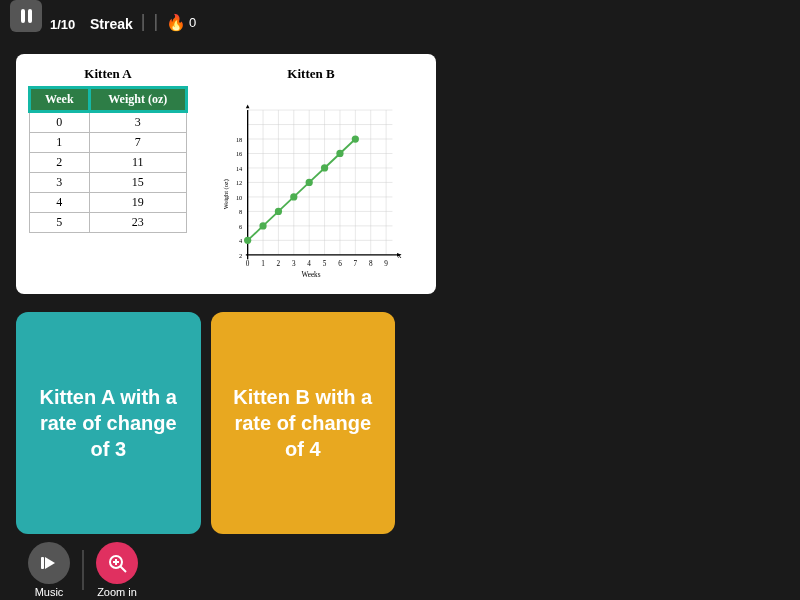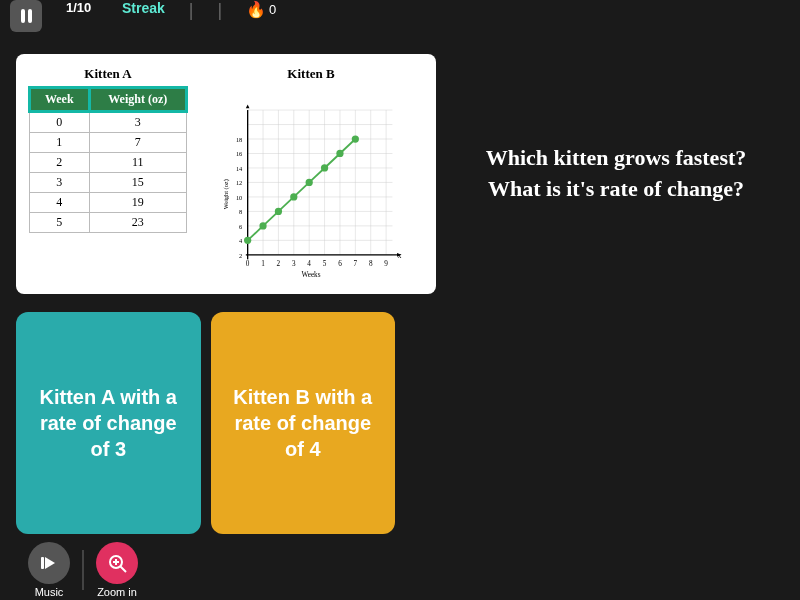--- a/index.html
+++ b/index.html
@@ -8,25 +8,25 @@
       height: 600px;
       background: #1a1a1a;
       font-family: 'Arial', sans-serif;
       overflow: hidden;
       position: relative;
     }
 
     
     #topbar {
       display: flex;
-      align-items: flex-start;
+      align-items: flex-end;
       height: 44px;
       background: #1a1a1a;
-      padding: 0 10px;
-      gap: 24px;
+      padding: 12px 10px;
+      gap: 8px;
     }
     #pause-btn {
       width: 32px; height: 32px;
       background: #555;
       border-radius: 6px;
       display: flex; align-items: center; justify-content: center;
       cursor: pointer;
     }
     #pause-btn span {
       display: flex; gap: 3px;
@@ -37,21 +37,21 @@
       background: white;
       border-radius: 2px;
     }
     #progress-text {
       color: white;
       font-size: 13px;
       font-weight: bold;
       min-width: 32px;
     }
     #streak-label {
-      color: #5eead4;
+      color: #ffffff;
       font-size: 14px;
       font-weight: bold;
     }
     #divider1, #divider2 {
       color: #666;
       font-size: 18px;
     }
     #fire-score {
       color: white;
       font-size: 13px;
@@ -346,23 +346,20 @@
         <circle cx="64" cy="122" r="4" fill="#4caf50"></circle>
         <circle cx="81" cy="106" r="4" fill="#4caf50"></circle>
         <circle cx="98" cy="90" r="4" fill="#4caf50"></circle>
         <circle cx="115" cy="74" r="4" fill="#4caf50"></circle>
         <circle cx="132" cy="58" r="4" fill="#4caf50"></circle>
         <circle cx="149" cy="42" r="4" fill="#4caf50"></circle>
       </svg>
     </div>
   </div>
 
-  <div id="question-panel">
-    <div id="question-text">Which kitten grows fastest?<br>What is it's rate of change?</div>
-  </div>
 </div>
 
 <div id="answers-area">
   <div class="answer-btn teal">
     <span>Kitten A with a rate of change of 3</span>
   </div>
   <div class="answer-btn yellow">
     <span>Kitten B with a rate of change of 4</span>
   </div>
 </div>

